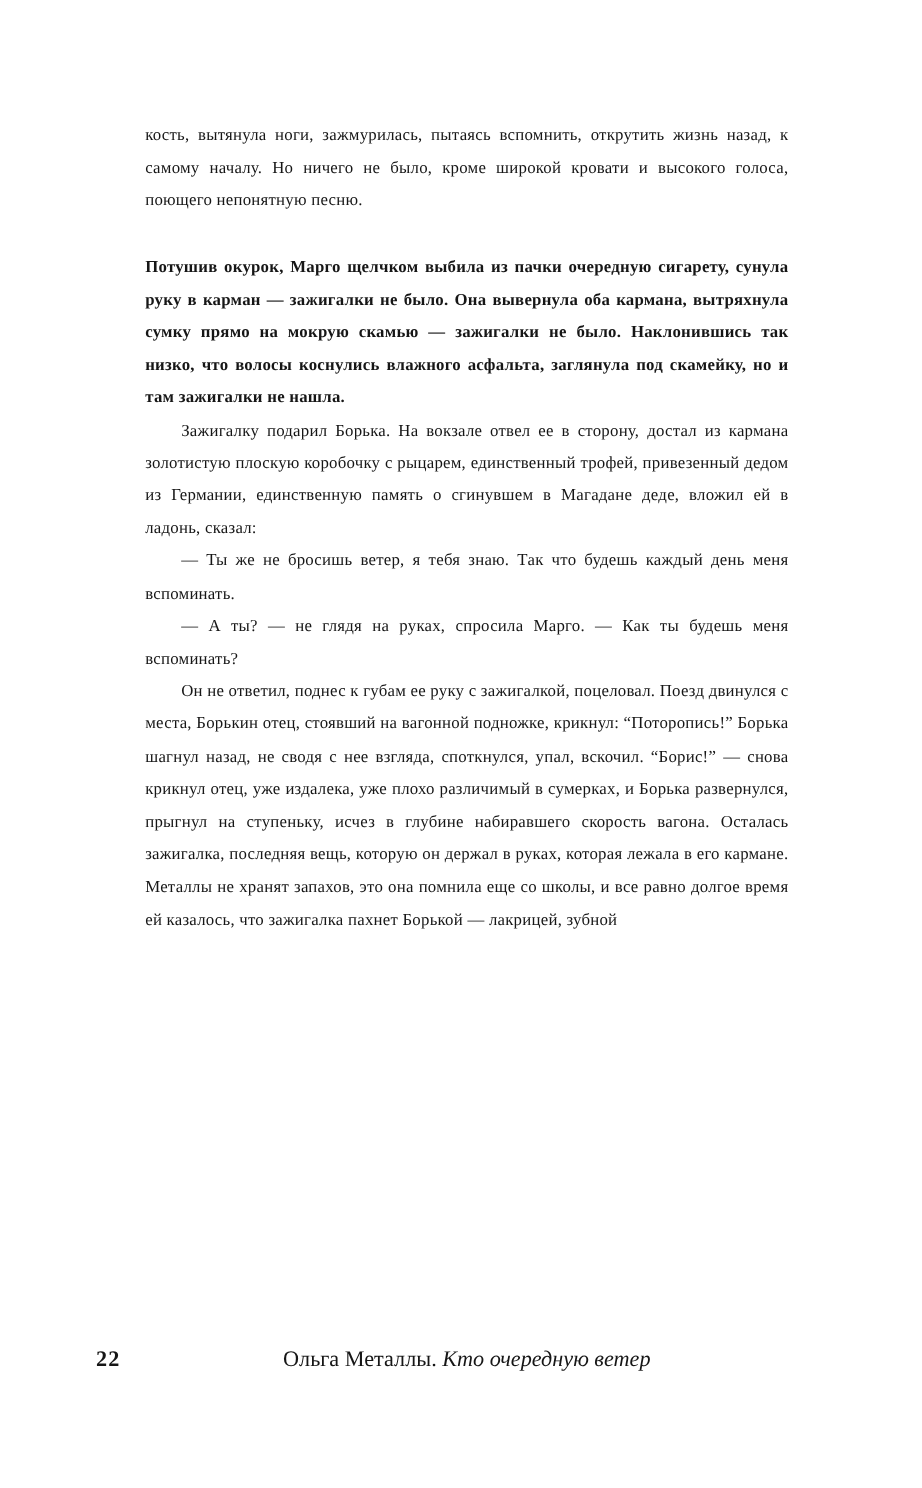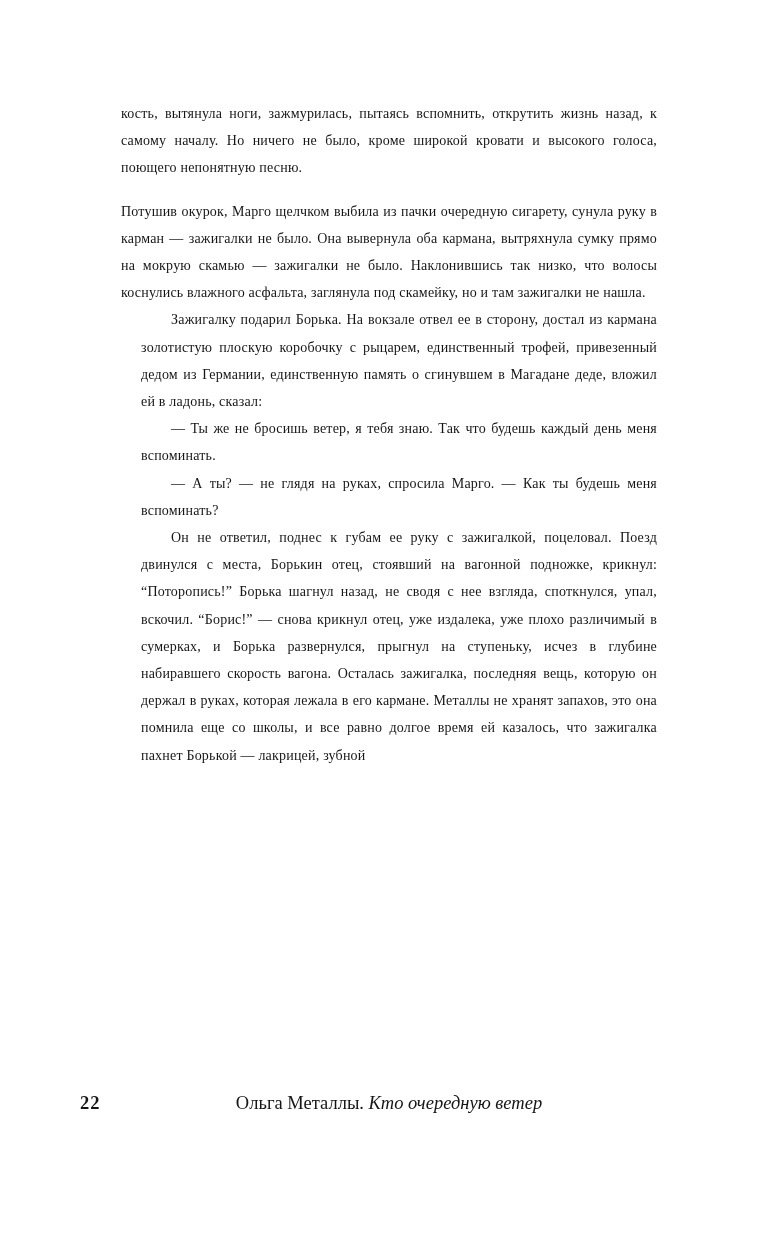--- a/index.html
+++ b/index.html
@@ -27,28 +27,28 @@
     letter-spacing: 0.2px;
     hyphens: auto;
     -webkit-hyphens: auto;
   }
   .para {
     margin: 0;
     padding: 0;
   }
   .para.indent {
     text-indent: 30px;
-    margin-left: 20px;
   }
   .para.section-start {
-    margin-top: 16px;
+    margin-top: 28px;
+    font-weight: bold;
   }
   .footer {
     position: absolute;
-    top: 1090px;
+    top: 1120px;
     left: 0;
     width: 624px;
     height: 26px;
     font-size: 18.5px;
     line-height: 26px;
   }
   .page-number {
     position: absolute;
     left: 80px;
     top: 0;

